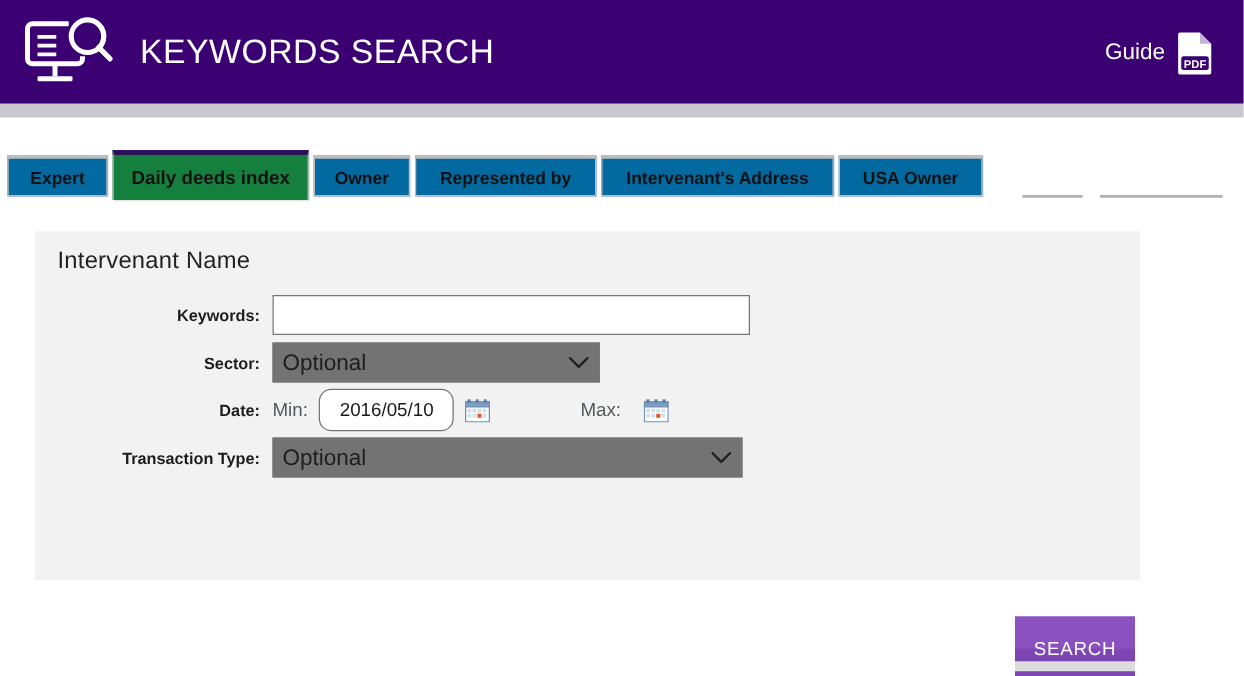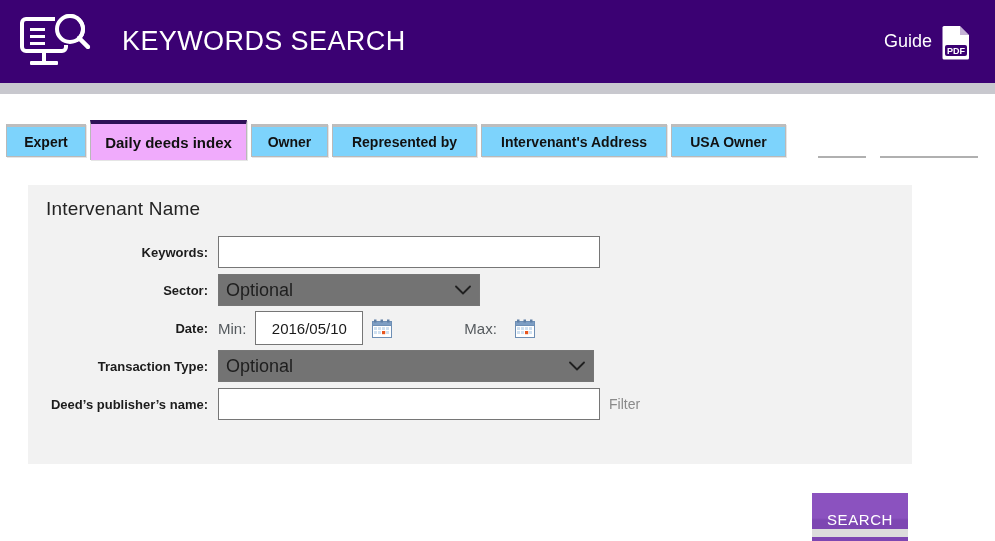--- a/index.html
+++ b/index.html
@@ -31,21 +31,21 @@
     height: 58px;
     margin-left: 18px;
     flex: none;
     display: block;
   }
   .header-title {
     color: #ffffff;
     font-size: 27px;
     font-weight: normal;
     letter-spacing: 0.4px;
-    margin-left: 28px;
+    margin-left: 18px;
     white-space: nowrap;
   }
   .header-right {
     margin-left: auto;
     margin-right: 22px;
     display: flex;
     align-items: center;
     gap: 7px;
     cursor: pointer;
   }
@@ -68,37 +68,37 @@
     position: absolute;
     left: 0; top: 120px;
     width: 995px;
     height: 37px;
   }
   .tab {
     position: absolute;
     top: 4px;
     height: 33px;
     box-sizing: border-box;
-    background: #7dd3fc;
+    background: #0369a1;
     border: 1px solid #b9b9b9;
     border-top: 3px solid #bdbdbd;
     border-bottom: 1px solid #b9b9b9;
     font-size: 14px;
     font-weight: bold;
     color: #111111;
     display: flex;
     align-items: center;
     justify-content: center;
     cursor: pointer;
     box-shadow: 1px 1px 0 rgba(0,0,0,0.10);
   }
   .tab.active {
     top: 0;
     height: 40px;
-    background: #f0abfc;
+    background: #15803d;
     border: 1px solid #b9b9b9;
     border-top: 4px solid #2d1157;
     border-bottom: none;
     z-index: 5;
     font-size: 15px;
   }
   .tab-stub {
     position: absolute;
     top: 36px;
     height: 1px;
@@ -199,20 +199,21 @@
     font-size: 15px;
     color: #555a5e;
     margin-right: 9px;
   }
   .date-input {
     width: 108px;
     height: 28px;
     text-align: center;
     font-size: 15px;
     padding: 16px 4px;
+    border-radius: 10px;
   }
   .cal-icon {
     margin-left: 9px;
     display: block;
     cursor: pointer;
   }
   .date-gap { width: 72px; }
 
   
   .search-button {
@@ -349,23 +350,18 @@
       <span class="select-wrap">
         <select class="select select-transaction">
           <option>Optional</option>
         </select>
         <svg class="chevron" width="16" height="10" viewBox="0 0 16 10">
           <path d="M1 1.5 L8 8.5 L15 1.5" fill="none" stroke="#202020" stroke-width="1.8" stroke-linecap="round" stroke-linejoin="round"></path>
         </svg>
       </span>
     </div>
 
-    <div class="row">
-      <div class="row-label">Deed’s publisher’s name:</div>
-      <input class="text-input input-publisher" type="text" placeholder="" style="">
-      <span class="hint">Filter</span>
-    </div>
 
   </div>
 </div>
 
 <button class="search-button">SEARCH</button>
 <div class="search-footer"></div>
 
 </body></html>

